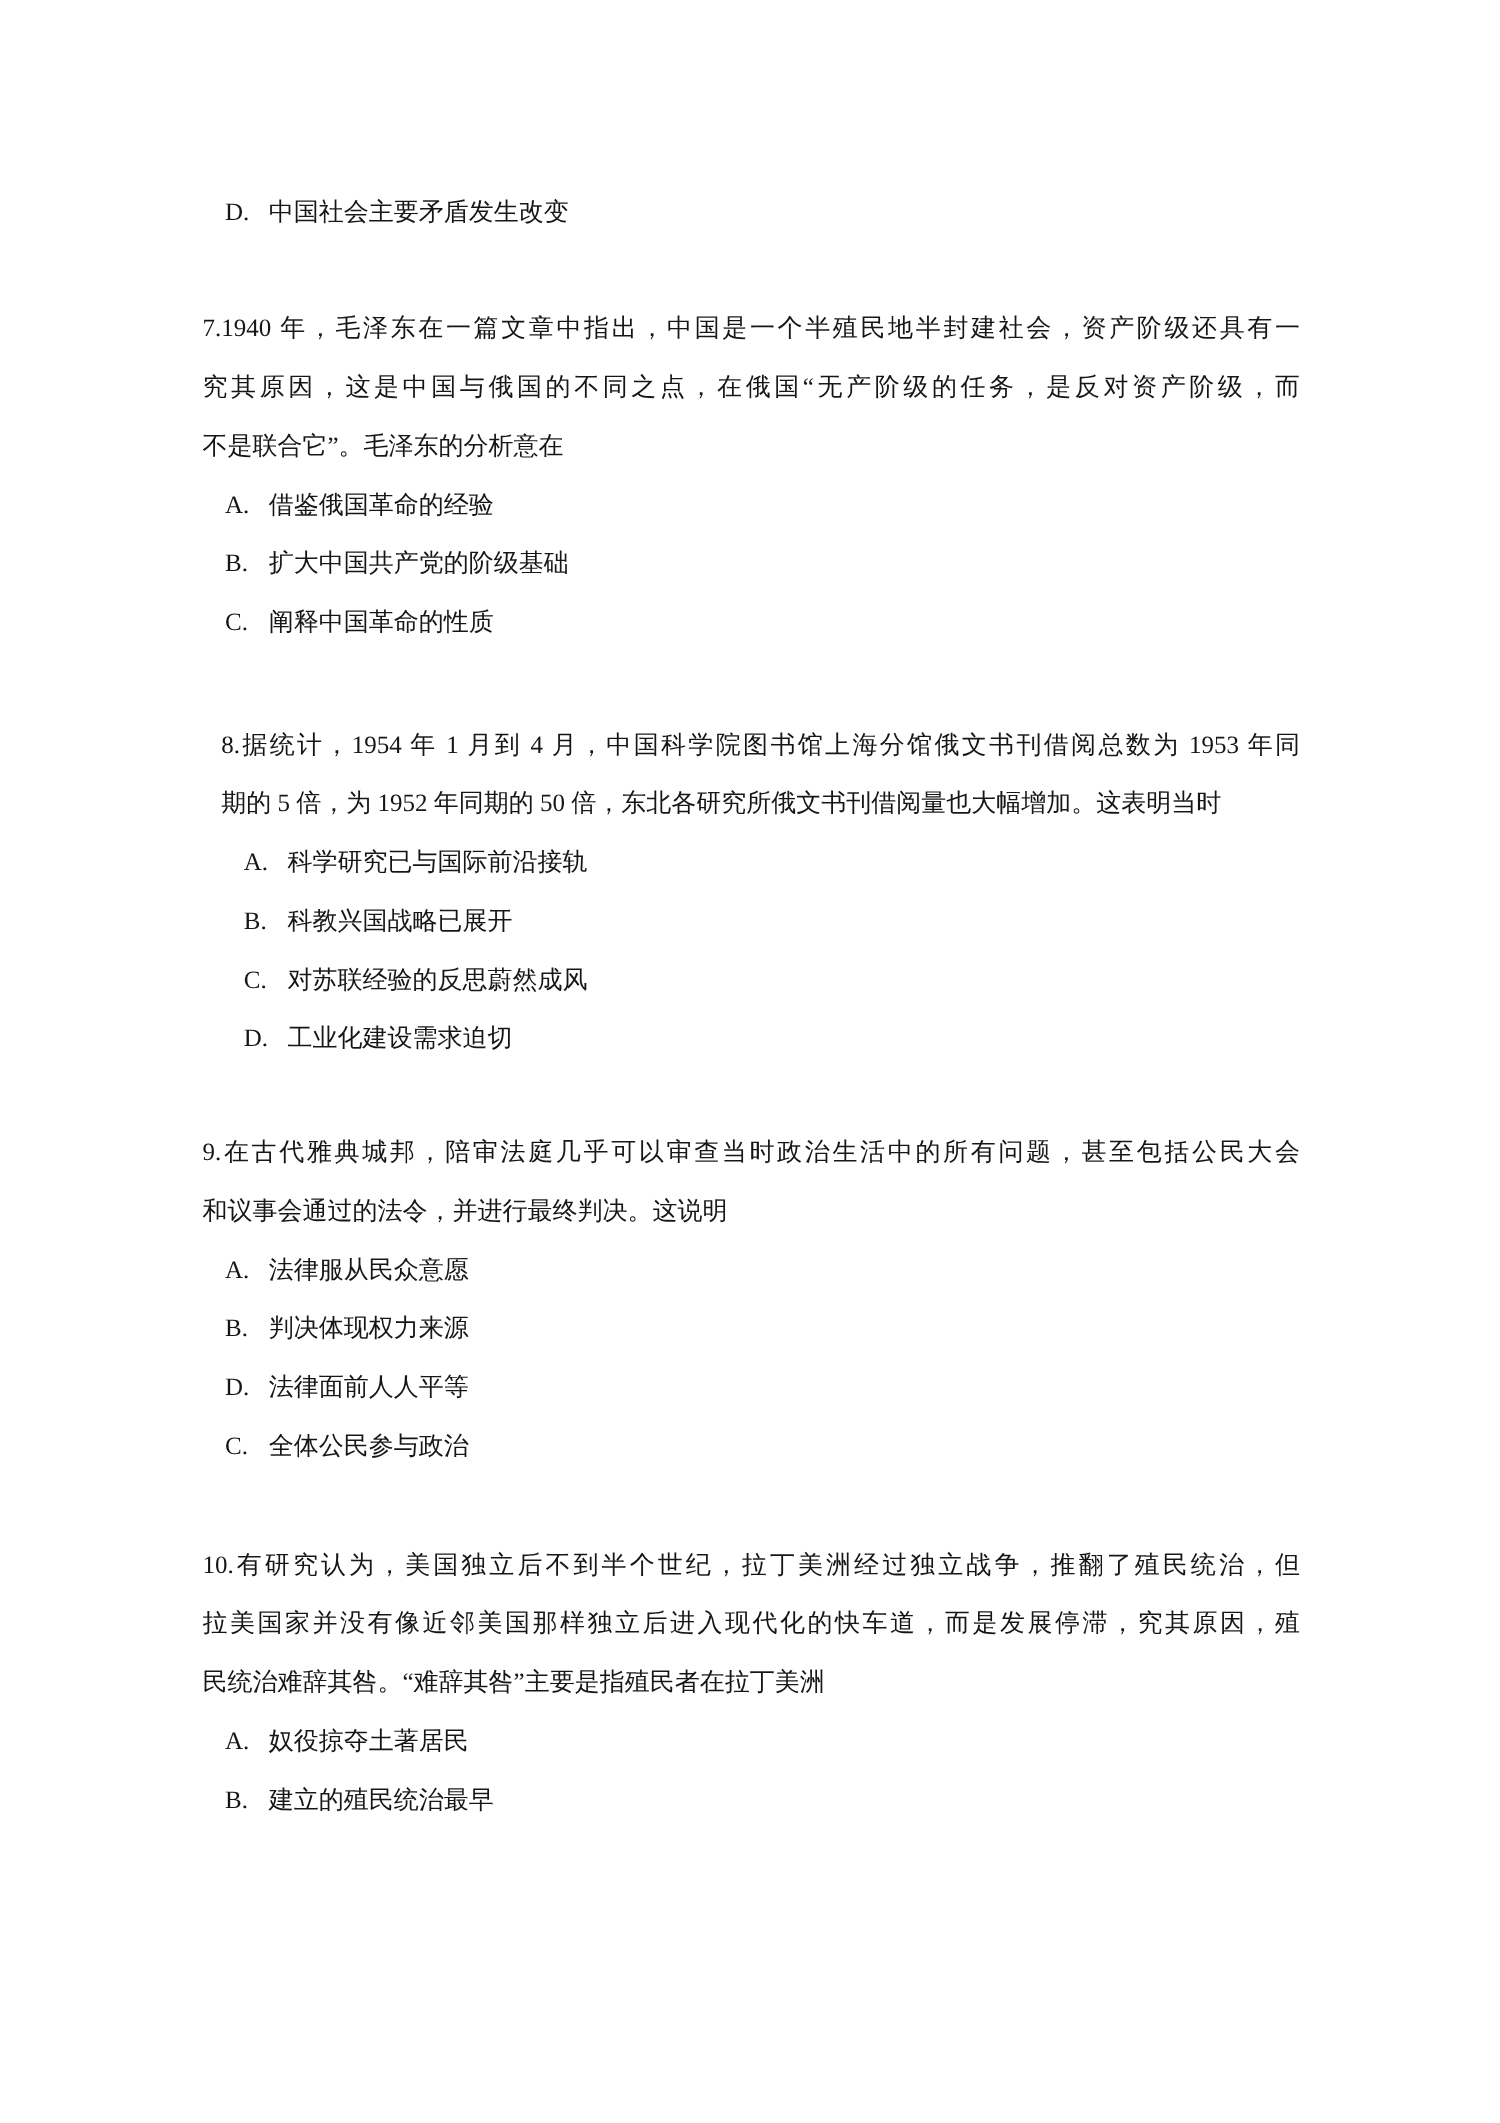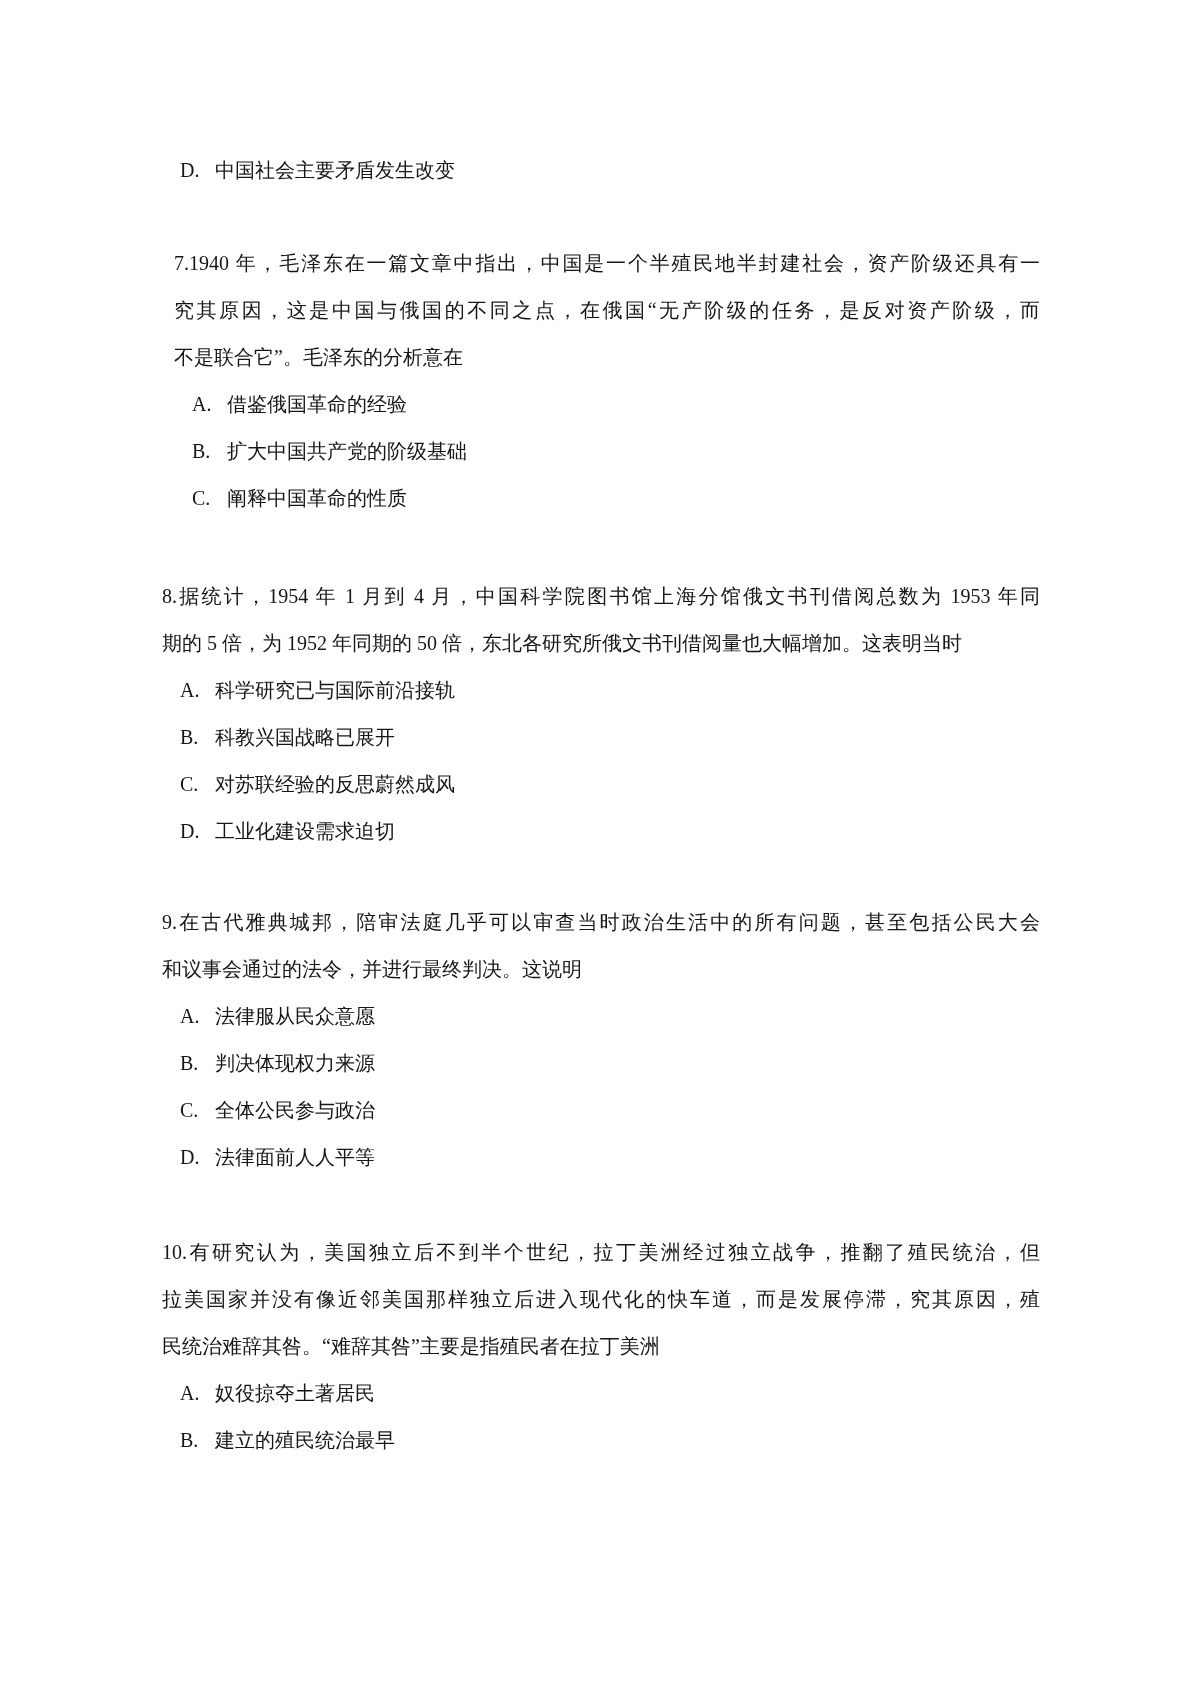--- a/index.html
+++ b/index.html
@@ -35,22 +35,22 @@
     text-align-last: justify;
     text-justify: inter-character;
   }
   .option-row {
     padding-left: 18px; 
   }
   .opt-label {
     display: inline-block;
     width: 35px; 
   }
-  .block-q7  { margin-top: 46px; margin-left: 12px; }
-  .block-q8  { margin-top: 51px; }
+  .block-q7  { margin-top: 46px; }
+  .block-q8  { margin-top: 51px; margin-left: 15px; }
   .block-q9  { margin-top: 44px; }
   .block-q10 { margin-top: 48px; }
 </style>
 </head>
 <body>
 
 <div class="page">
   <div class="content">
 
     <div class="line option-row">
@@ -92,24 +92,24 @@
     <div class="block-q9">
       <div class="line justify-full">9.在古代雅典城邦，陪审法庭几乎可以审查当时政治生活中的所有问题，甚至包括公民大会</div>
       <div class="line">和议事会通过的法令，并进行最终判决。这说明</div>
       <div class="line option-row">
         <span class="opt-label">A.</span><span class="opt-text">法律服从民众意愿</span>
       </div>
       <div class="line option-row">
         <span class="opt-label">B.</span><span class="opt-text">判决体现权力来源</span>
       </div>
       <div class="line option-row">
-        <span class="opt-label">C.</span><span class="opt-text">全体公民参与政治</span>
+        <span class="opt-label">D.</span><span class="opt-text">法律面前人人平等</span>
       </div>
       <div class="line option-row">
-        <span class="opt-label">D.</span><span class="opt-text">法律面前人人平等</span>
+        <span class="opt-label">C.</span><span class="opt-text">全体公民参与政治</span>
       </div>
     </div>
 
     <div class="block-q10">
       <div class="line justify-full">10.有研究认为，美国独立后不到半个世纪，拉丁美洲经过独立战争，推翻了殖民统治，但</div>
       <div class="line justify-full">拉美国家并没有像近邻美国那样独立后进入现代化的快车道，而是发展停滞，究其原因，殖</div>
       <div class="line">民统治难辞其咎。“难辞其咎”主要是指殖民者在拉丁美洲</div>
       <div class="line option-row">
         <span class="opt-label">A.</span><span class="opt-text">奴役掠夺土著居民</span>
       </div>

